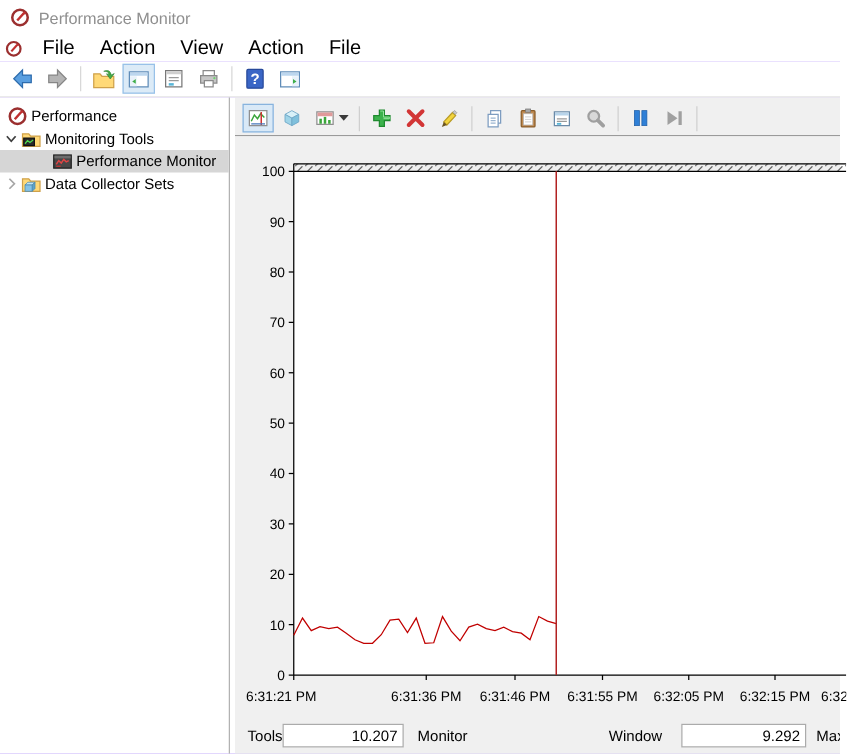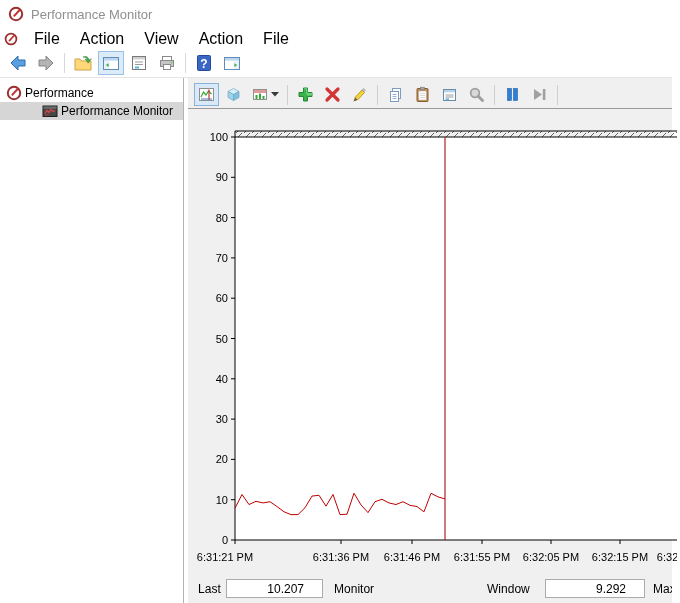--- a/index.html
+++ b/index.html
@@ -52,21 +52,21 @@
 
   
   .chart-region { flex:1; position:relative; background:#f0f0f0; }
   #chart-svg { position:absolute; left:0; top:0; }
   #chart-svg text { font-family:"Liberation Sans", sans-serif; font-size:11px; fill:#000; }
 
   
   .value-bar { height:28px; flex:none; position:relative; background:#f0f0f0; overflow:hidden; }
   .vlabel { position:absolute; top:7px; font-size:12px; }
   .vbox { position:absolute; top:4px; height:19px; background:#fff; border:1px solid #ababab;
-    display:flex; align-items:center; justify-content:flex-end; padding-right:18px; font-size:12px; }
+    display:flex; align-items:center; justify-content:flex-end; padding-right:4px; font-size:12px; }
 </style>
 </head>
 <body>
 
 <div class="app">
 
   <div class="title-bar">
     <span style="display:flex">
       <svg width="16" height="16" viewBox="0 0 16 16">
         <circle cx="8" cy="8" r="6.2" fill="#fff" stroke="#9b2f2f" stroke-width="2"></circle>
@@ -176,33 +176,64 @@
         <span class="ticon">
           <svg width="16" height="16" viewBox="0 0 16 16">
             <circle cx="8" cy="8" r="6.2" fill="#fff" stroke="#9b2f2f" stroke-width="2"></circle>
             <line x1="11" y1="4.6" x2="5.8" y2="10.4" stroke="#c03030" stroke-width="2"></line>
             <circle cx="11.4" cy="4.4" r="1.1" fill="#c03030"></circle>
           </svg>
           </span>
         <span class="tlabel">Performance</span>
       </div>
 
+      <div class="tree-row row-l1">
+        <span class="chev">
+          <svg width="12" height="12" viewBox="0 0 12 12">
+            <polyline points="2.5,4 6,8 9.5,4" fill="none" stroke="#3f3f3f" stroke-width="1.4"></polyline>
+          </svg>
+          </span>
+        <span class="ticon">
+          <svg width="16" height="16" viewBox="0 0 16 16">
+            <path d="M1 4 h5 l1.4 1.8 H15 v8.2 H1 Z" fill="#ffd977" stroke="#cfa14a"></path>
+            <rect x="2" y="7.5" width="8.5" height="6" fill="#2a2a2a" stroke="#111"></rect>
+            <polyline points="3,12 5,9.5 7,11 9.5,9" fill="none" stroke="#4fdc4f" stroke-width="1"></polyline>
+          </svg>
+          </span>
+        <span class="tlabel">Monitoring Tools</span>
+      </div>
 
       <div class="tree-row row-l2 selected">
         <span class="ticon">
           <svg width="16" height="16" viewBox="0 0 16 16">
             <rect x="1" y="3" width="14" height="10.5" fill="#474747" stroke="#1f1f1f"></rect>
             <rect x="1.5" y="3.5" width="13" height="2.2" fill="#6d6d6d"></rect>
             <polyline points="3,10.5 5,7.5 7,9.5 9,6.5 11,8.5 13,7.5" fill="none" stroke="#e04444" stroke-width="1.2"></polyline>
             <rect x="3" y="11.5" width="3.5" height="1" fill="#cc3333"></rect>
           </svg>
           </span>
         <span class="tlabel">Performance Monitor</span>
       </div>
 
+      <div class="tree-row row-l1">
+        <span class="chev">
+          <svg width="12" height="12" viewBox="0 0 12 12">
+            <polyline points="4.5,2 8.5,6 4.5,10" fill="none" stroke="#a6a6a6" stroke-width="1.4"></polyline>
+          </svg>
+          </span>
+        <span class="ticon">
+          <svg width="16" height="16" viewBox="0 0 16 16">
+            <path d="M1 4 h5 l1.4 1.8 H15 v8.2 H1 Z" fill="#ffd977" stroke="#cfa14a"></path>
+            <polygon points="3,9 5.2,6.8 11,6.8 8.8,9" fill="#c2e4f4" stroke="#4a8ab0" stroke-width="0.6"></polygon>
+            <rect x="3" y="9" width="5.8" height="5" fill="#86c3e6" stroke="#4a8ab0" stroke-width="0.6"></rect>
+            <polygon points="8.8,9 11,6.8 11,11.8 8.8,14" fill="#5fa3c9" stroke="#4a8ab0" stroke-width="0.6"></polygon>
+          </svg>
+          </span>
+        <span class="tlabel">Data Collector Sets</span>
+      </div>
 
     </div>
 
     <div class="splitter"></div>
 
     <div class="right-panel">
 
       <div class="chart-toolbar">
         <span class="cbtn active">
           <span style="display:flex">
@@ -374,21 +405,21 @@
             <text x="294" y="452" text-anchor="middle">6:31:55 PM</text>
             <text x="363" y="452" text-anchor="middle">6:32:05 PM</text>
             <text x="432" y="452" text-anchor="middle">6:32:15 PM</text>
             <text x="497" y="452" text-anchor="middle">6:32:25 PM</text>
             <polyline points="47,399.163 54,385.461 61,395.536 68,392.312 75,393.924 82,392.715 89,397.551 96,402.79 103,405.611 110,405.611 117,398.76 124,387.073 131,386.267 138,397.148 145,385.461 152,405.611 159,405.20799999999997 166,384.252 173,395.939 180,403.596 187,392.715 194,390.297 201,393.924 208,395.536 215,392.715 222,396.342 229,397.551 236,402.79 243,384.252 250,387.879 257,389.86579" fill="none" stroke="#c00000" stroke-width="1"></polyline>
             <line x1="257" y1="28" x2="257" y2="431" stroke="#b22222" stroke-width="1.2"></line>
           </svg>
       </div>
 
       <div class="value-bar">
-        <span class="vlabel" style="left:10px">Last</span>
+        <span class="vlabel" style="left:10px">Tools</span>
         <span class="vbox" style="left:38px;width:97px">10.207</span>
         <span class="vlabel" style="left:146px">Monitor</span>
         <span class="vlabel" style="left:299px">Window</span>
         <span class="vbox" style="left:357px;width:100px">9.292</span>
         <span class="vlabel" style="left:465px">Maximum</span>
       </div>
 
     </div>
   </div>
 </div>

